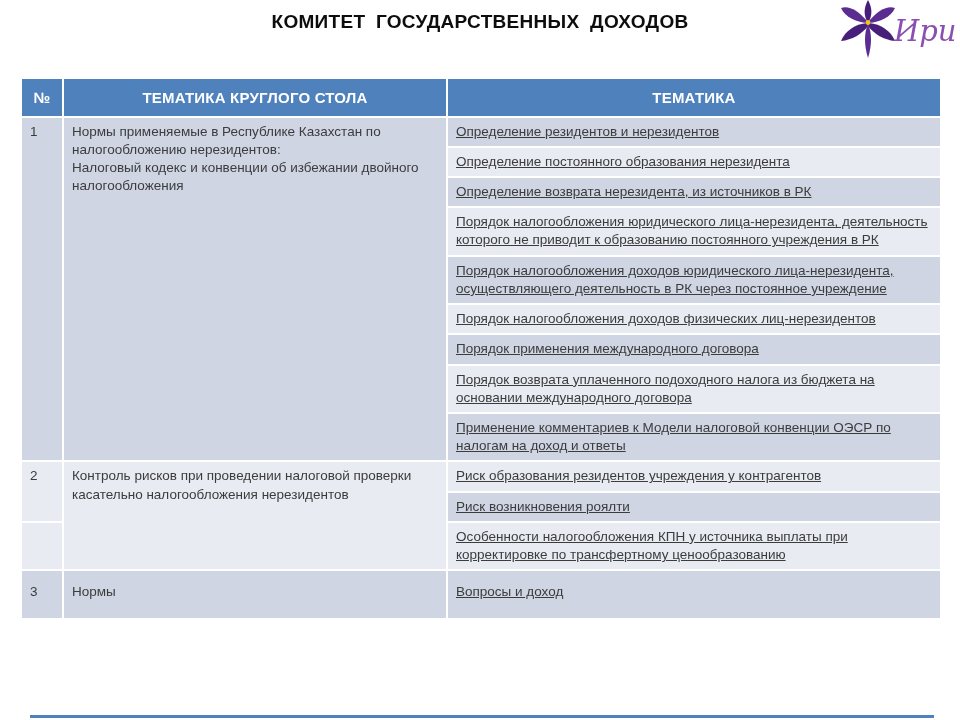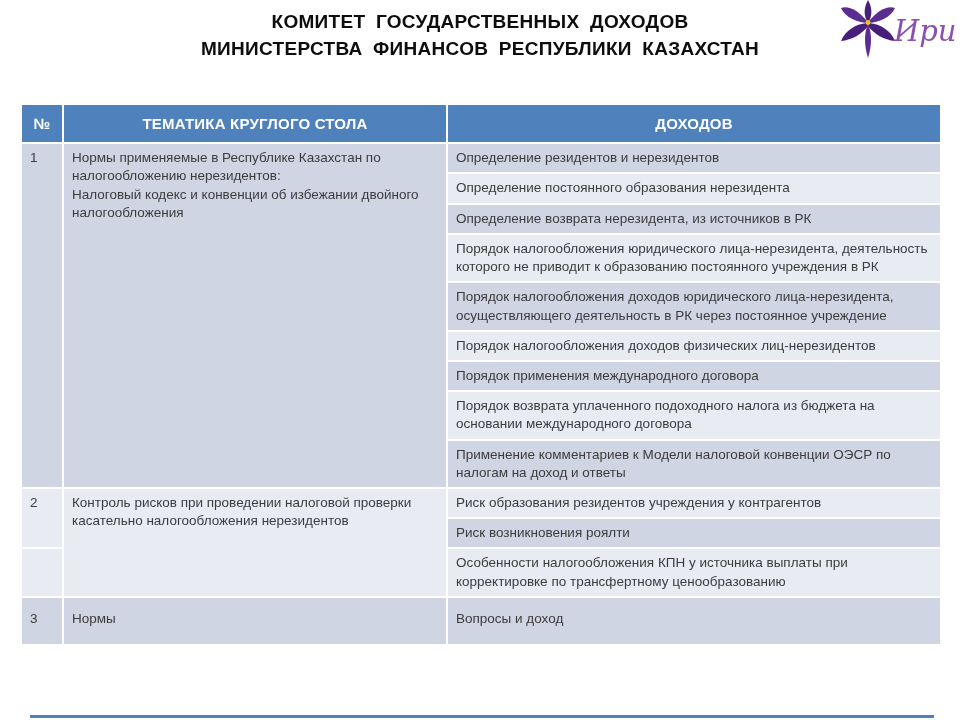--- a/index.html
+++ b/index.html
@@ -63,35 +63,34 @@
     font-size:16px;
     padding-left:9px;
     padding-top:6px;
     color:#333333;
   }
   td.topic-cell{
     vertical-align:top;
     white-space:pre-line;
     padding-top:6px;
   }
-  td.question-cell{vertical-align:middle;}
+  td.question-cell{vertical-align:middle;text-decoration:underline;}
   tr.tall td{padding-top:12px;padding-bottom:16px;vertical-align:top;}
   
   .bottom-line{
     position:absolute;
     left:30px;right:26px;top:715px;height:3px;
     background:var(--accent-line,#4f81bd);
   }
 </style>
 </head>
 <body>
 
 <div class="slide-title">
   <div>КОМИТЕТ ГОСУДАРСТВЕННЫХ ДОХОДОВ</div>
-  <div>МИНИСТЕРСТВА ФИНАНСОВ РЕСПУБЛИКИ КАЗАХСТАН</div>
 </div>
 
 <svg class="logo" viewBox="0 0 122 64" xmlns="http://www.w3.org/2000/svg">
   <g>
 
     <path class="petal-dark" d="M34 0 C30 7 29 15 34 23 C39 15 38 7 34 0 Z"></path>
 
     <path class="petal" d="M33 21 C24 10 14 5 7 8 C11 17 22 22 33 23 Z"></path>
     <path class="petal" d="M35 21 C44 10 54 5 61 8 C57 17 46 22 35 23 Z"></path>
 
@@ -108,21 +107,21 @@
   <table class="agenda">
     <colgroup>
       <col style="width:42px">
       <col style="width:384px">
       <col style="width:494px">
     </colgroup>
     <thead>
       <tr>
         <th>№</th>
         <th>ТЕМАТИКА КРУГЛОГО СТОЛА</th>
-        <th>ДОХОДОВ</th>
+        <th>ТЕМАТИКА</th>
       </tr>
     </thead>
     <tbody>
         <tr>
           <td class="num-cell band-dark" rowspan="9">1</td>
           <td class="topic-cell band-dark" rowspan="9">Нормы применяемые в Республике Казахстан по налогообложению нерезидентов:
 Налоговый кодекс и конвенции об избежании двойного налогообложения</td>
           <td class="question-cell band-dark" rowspan="1">Определение резидентов и нерезидентов</td>
         </tr>
         <tr>

